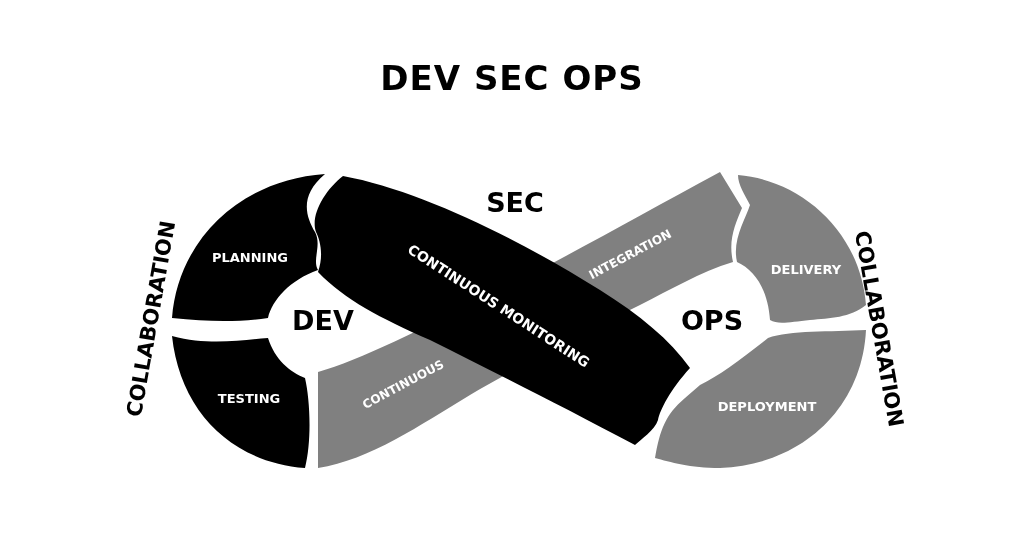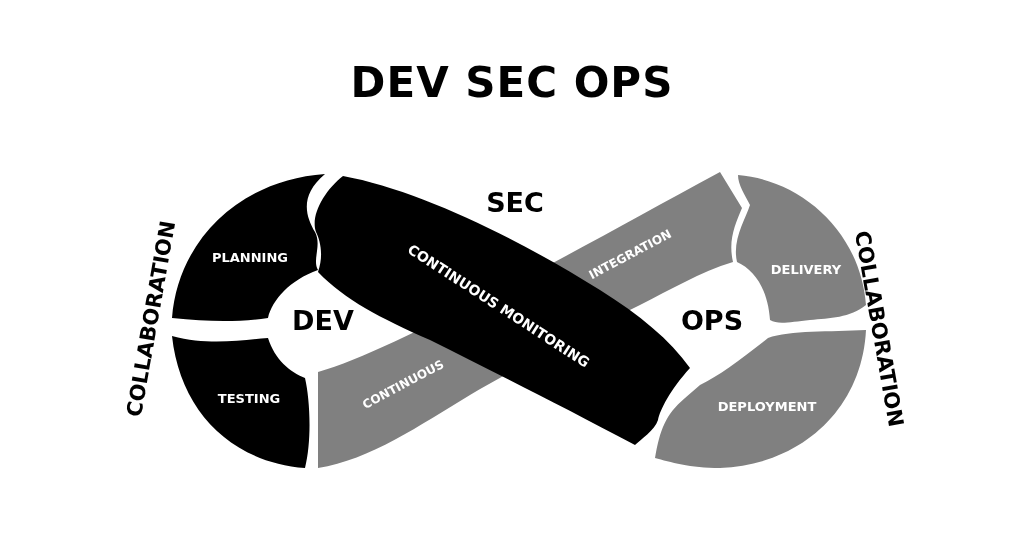--- a/index.html
+++ b/index.html
@@ -1,17 +1,17 @@
 <!DOCTYPE html>
 <html><head>
 <meta charset="utf-8">
 <style>
   html, body { margin: 0; padding: 0; background: #ffffff; }
   body { width: 1024px; height: 544px; position: relative; overflow: hidden; font-family: "DejaVu Sans", sans-serif; }
-  .title { position: absolute; left: 0; top: 58px; width: 1024px; text-align: center; font-family: "DejaVu Sans", sans-serif; font-weight: bold; font-size: 42px; letter-spacing: 1px; color: #000; }
+  .title { position: absolute; left: 0; top: 58px; width: 1024px; text-align: center; font-family: "DejaVu Sans", sans-serif; font-weight: bold; font-size: 34px; letter-spacing: 1px; color: #000; }
   svg { position: absolute; left: 0; top: 0; }
   .lbl { font-family: "DejaVu Sans", sans-serif; font-weight: bold; fill: #ffffff; }
   .big { font-family: "DejaVu Sans", sans-serif; font-weight: bold; fill: #000000; }
 </style>
 </head>
 <body>
 
 <div class="title">DEV SEC OPS</div>
 
 <svg width="1024" height="544" viewBox="0 0 1024 544">

